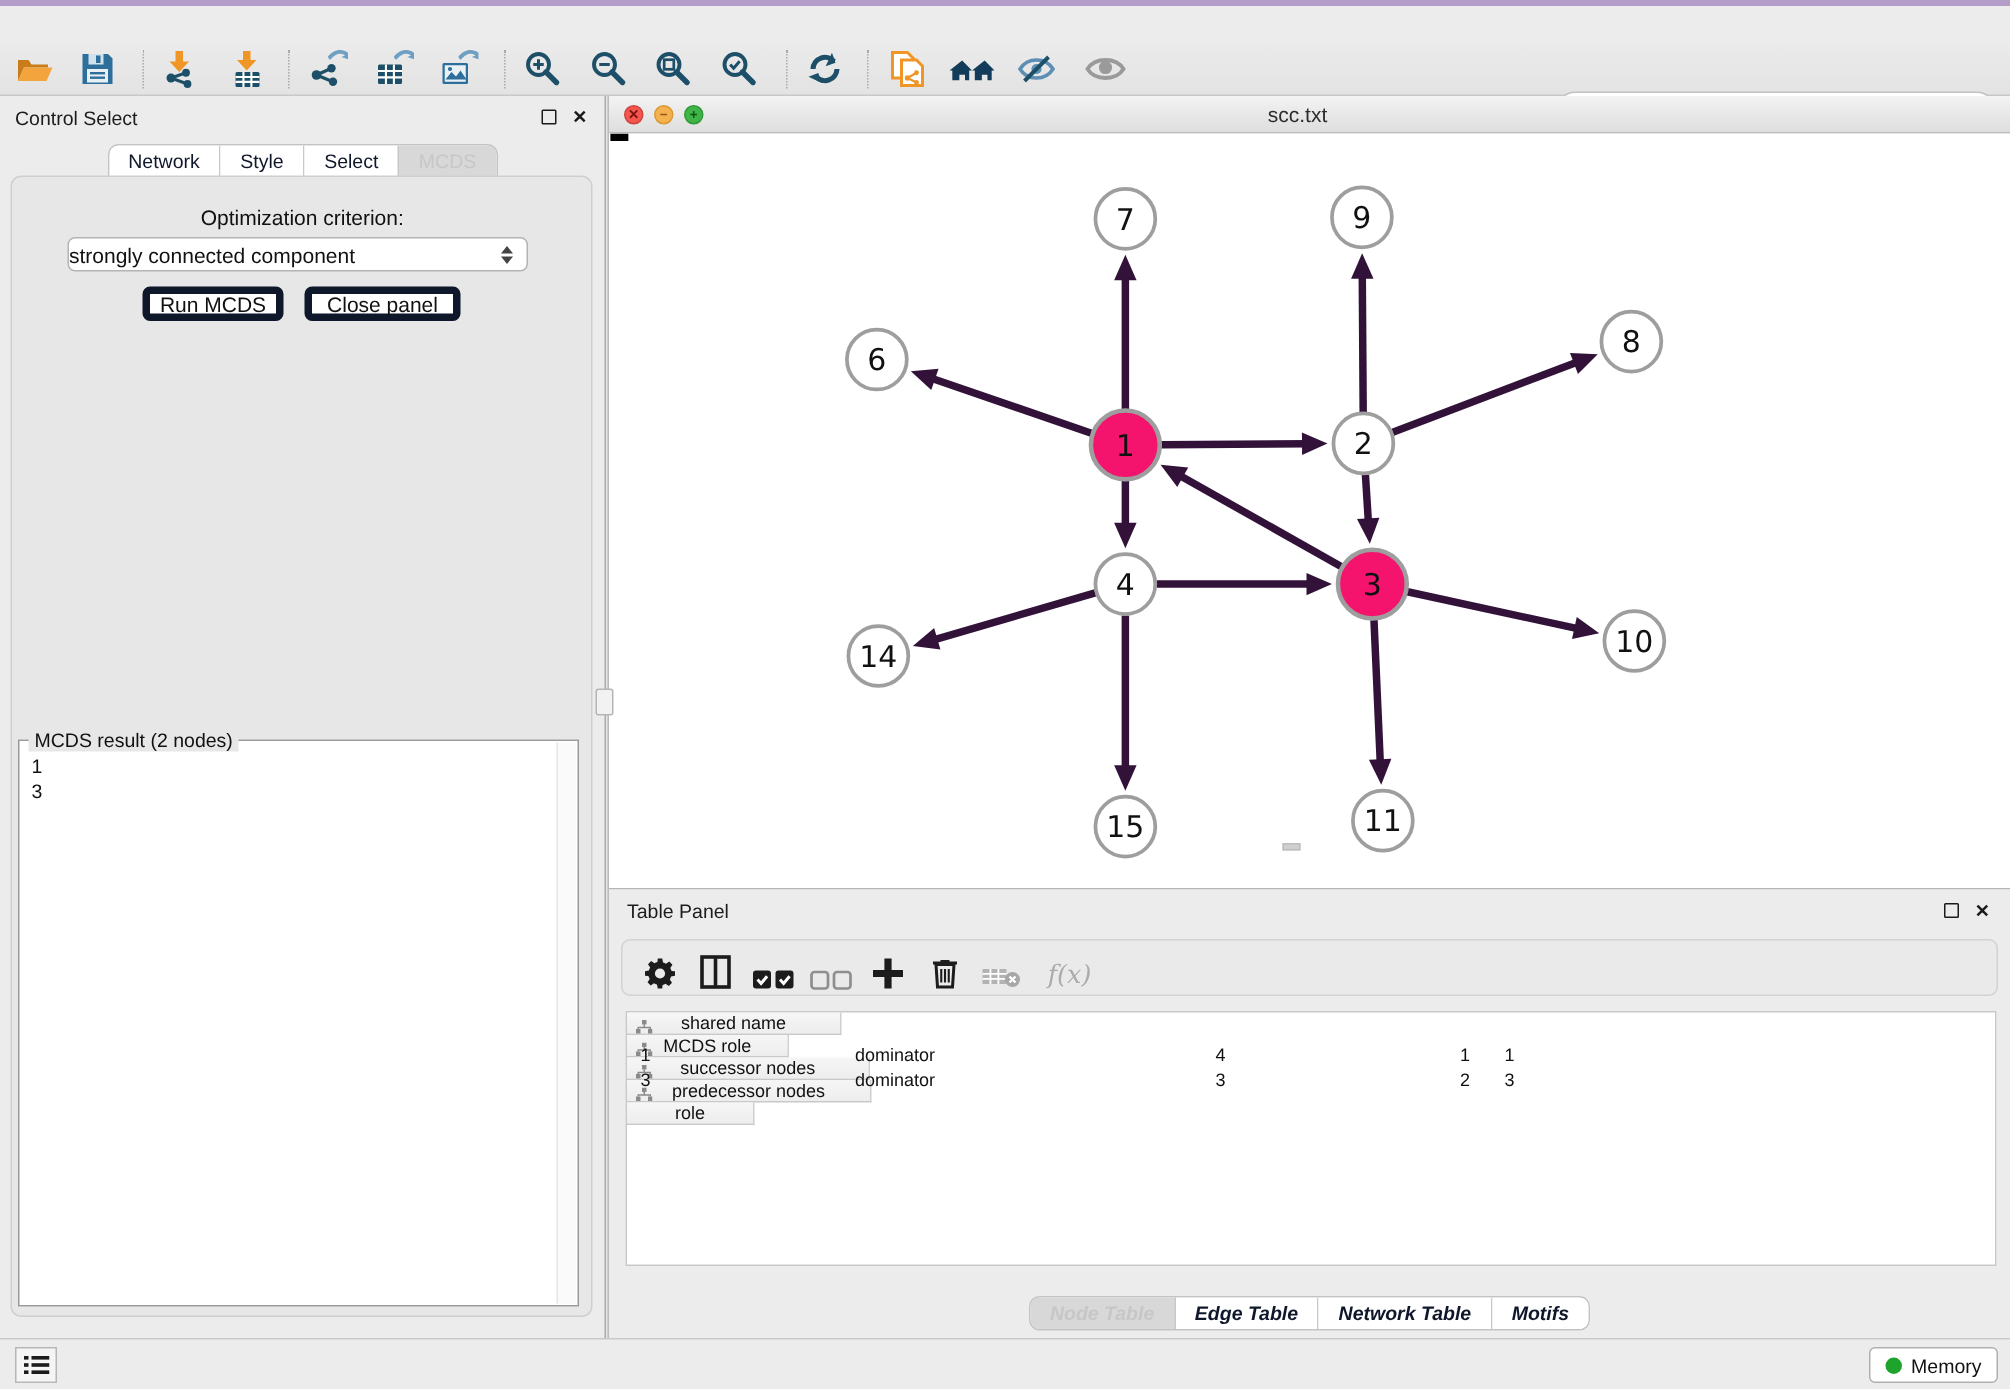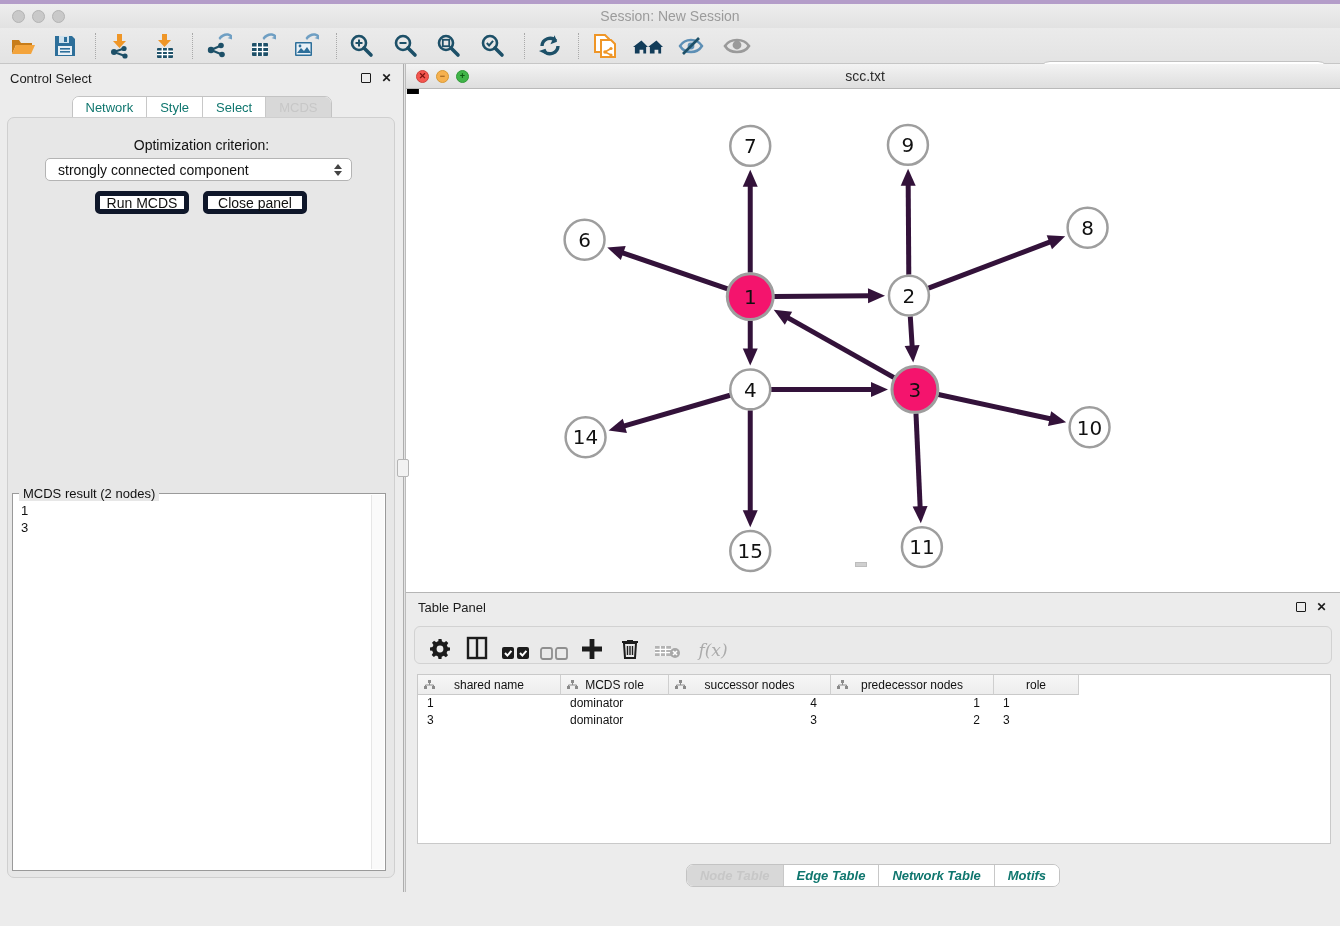--- a/index.html
+++ b/index.html
@@ -20,27 +20,27 @@
 
   
   .control-panel { position:absolute; left:0; top:64px; width:403px; height:828px; background:#ececec; }
   .panel-head { position:absolute; top:7px; left:10px; right:10px; height:18px; font-size:13px; color:#1c1c1c; }
   .panel-head .winbtns { position:absolute; right:0; top:0; display:flex; gap:8px; }
   .float-btn, .close-btn { width:13px; height:13px; display:inline-flex; align-items:center; justify-content:center; color:#1a1a1a; font-weight:bold; font-size:12px; }
   .float-btn span { display:block; width:10px; height:10px; border:1.6px solid #1a1a1a; border-radius:1px; }
   .tabgroup { display:inline-flex; border:1px solid #c3c3c3; background:#fff; overflow:hidden; }
   .tabgroup.top { border-radius:7px 7px 0 0; }
   .tabgroup.bottom { border-radius:7px; }
-  .tab { padding:3px 13px; font-size:13px; color:#0f766e; background:#fff; border-right:1px solid #c8c8c8; white-space:nowrap; cursor:default; }
+  .tab { padding:3px 13px; font-size:13px; color:#0f172a; background:#fff; border-right:1px solid #c8c8c8; white-space:nowrap; cursor:default; }
   .tab:last-child { border-right:none; }
   .tab.active { background:#d8d8d8; color:#c7c7c7; }
   .cp-tabs { position:absolute; top:32px; left:50%; transform:translateX(-50%); }
   .cp-content { position:absolute; top:53px; left:7px; right:8px; bottom:14px; background:#e7e7e7; border:1px solid #cfcfcf; border-radius:7px; }
   .opt-label { position:absolute; top:73px; left:0; right:0; text-align:center; font-size:14px; color:#111; }
-  .dropdown { position:absolute; top:94px; left:45px; width:307px; height:23px; background:#fff; border:1px solid #b4b4b4; border-radius:5px; font-size:14px; color:#111; display:flex; align-items:center; padding-left:12px; }
+  .dropdown { position:absolute; top:94px; left:45px; width:307px; height:23px; background:#fff; border:1px solid #b4b4b4; border-radius:5px; font-size:14px; color:#111; display:flex; align-items:center; }
   .dd-stepper { position:absolute; right:6px; top:2px; width:14px; height:18px; display:flex; flex-direction:column; align-items:center; justify-content:center; gap:2px; }
   .dd-stepper i { display:block; width:0; height:0; border-left:4px solid transparent; border-right:4px solid transparent; }
   .dd-up { border-bottom:5px solid #444; }
   .dd-down { border-top:5px solid #444; }
   .cp-btn { position:absolute; top:127px; height:23px; background:#fff; border:5px solid #0f172a; border-radius:5px; font-size:14px; color:#111; display:flex; align-items:center; justify-content:center; cursor:default; }
   .mcds-result { position:absolute; left:12px; right:17px; top:429px; height:378px; border:1px solid #9a9a9a; background:#fff; }
   .mcds-legend { position:absolute; top:-8px; left:6px; background:#e7e7e7; padding:0 4px; font-size:13px; color:#111; }
   .mcds-lines { position:absolute; inset:8px 16px 3px 8px; font-size:13px; line-height:17px; color:#111; overflow:hidden; }
   .mcds-scroll { position:absolute; top:1px; bottom:1px; right:1px; width:13px; background:#fafafa; border-left:1px solid #e6e6e6; }
 
@@ -57,21 +57,21 @@
   .tr-yel   { left:30px; background:#f6b14f; border:1px solid #d89a35; color:#93591a; }
   .tr-grn   { left:50px; background:#40b448; border:1px solid #2f9a37; color:#0c5a12; }
   .net-canvas { position:absolute; top:25px; left:0; width:934px; height:504px; background:#fff; border-bottom:1px solid #b5b5b5; }
   .h-handle { position:absolute; left:449px; top:498px; width:12px; height:5px; background:#cfcfcf; border:1px solid #bdbdbd; }
 
   
   .table-panel { position:absolute; left:406px; top:593px; width:934px; height:299px; background:#ececec; }
   .tp-toolbar { position:absolute; top:33px; left:8px; right:8px; height:38px; background:#eaeaea; border:1px solid #d2d2d2; border-radius:6px; }
   .tp-icon { position:absolute; top:5px; width:30px; height:28px; display:flex; align-items:flex-end; justify-content:center; }
   .tp-table { position:absolute; top:81px; left:11px; right:9px; height:170px; background:#fff; border:1px solid #c9c9c9; overflow:hidden; }
-  .tp-header { position:absolute; top:0; left:0; height:20px; display:flex; }
+  .tp-header { position:absolute; top:0; left:0; height:20px; display:flex;flex-direction:column; }
   .th-cell { position:relative; height:20px; background:linear-gradient(#f6f6f6,#ededed); border-right:1px solid #cfcfcf; border-bottom:1px solid #c9c9c9; font-size:12px; color:#111; display:flex; align-items:center; justify-content:center; }
   .th-cell .ns-icon { position:absolute; left:6px; top:5px; }
   .tp-rows { position:absolute; top:20px; left:0; right:0; }
   .tp-row { display:flex; height:17px; font-size:12px; color:#111; align-items:center; }
   .td-cell { height:17px; line-height:17px; white-space:nowrap; overflow:hidden; }
   .tp-tabs { position:absolute; top:271px; left:0; right:0; text-align:center;font-style:italic; }
   .tp-tabs .tab { font-weight:600; }
 
   
   .status-bar { position:absolute; left:0; top:892px; width:100%; height:34px; background:#ececec; border-top:1px solid #c9c9c9; }
@@ -81,26 +81,20 @@
 
   .fx-label { font-family:"DejaVu Serif", serif; font-style:italic; font-size:17px; color:#ababab; }
   svg text { font-family:"DejaVu Sans", sans-serif; }
 </style>
 </head>
 <body>
 
 <div id="app">
 
   <div class="top-strip"></div>
-  <div class="titlebar">
-    <span class="tl-dot" style="left:12px"></span>
-    <span class="tl-dot" style="left:32px"></span>
-    <span class="tl-dot" style="left:52px"></span>
-    <div class="title">Session: New Session</div>
-  </div>
 
   <div class="toolbar">
     <div class="tb-icon" style="left:8px">
       <svg width="28" height="24" viewBox="0 0 28 24">
           <path d="M2 6 h8 l2 3 h11 v2 H7 L3 20 V6 z" fill="#c87d1a"></path>
           <path d="M3 20 L7 11 h19 l-4 9 z" fill="#f3a43c"></path>
         </svg>
     </div>
     <div class="tb-icon" style="left:50px">
       <svg width="24" height="24" viewBox="0 0 24 24">
@@ -477,14 +471,32 @@
     <div class="tp-tabs">
       <div class="tabgroup bottom">
         <div class="tab active">Node Table</div>
         <div class="tab">Edge Table</div>
         <div class="tab">Network Table</div>
         <div class="tab">Motifs</div>
       </div>
     </div>
   </div>
 
+  <div class="status-bar">
+    <div class="list-btn">
+      <svg width="17" height="14" viewBox="0 0 17 14">
+          <g fill="#1c1c1c">
+            <rect x="0" y="1" width="3" height="2.4"></rect>
+            <rect x="5" y="1" width="12" height="2.4"></rect>
+            <rect x="0" y="5.8" width="3" height="2.4"></rect>
+            <rect x="5" y="5.8" width="12" height="2.4"></rect>
+            <rect x="0" y="10.6" width="3" height="2.4"></rect>
+            <rect x="5" y="10.6" width="12" height="2.4"></rect>
+          </g>
+        </svg>
+    </div>
+    <div class="memory-btn">
+      <span class="memory-dot"></span>
+      <span>Memory</span>
+    </div>
+  </div>
 
 </div>
 
 </body></html>

